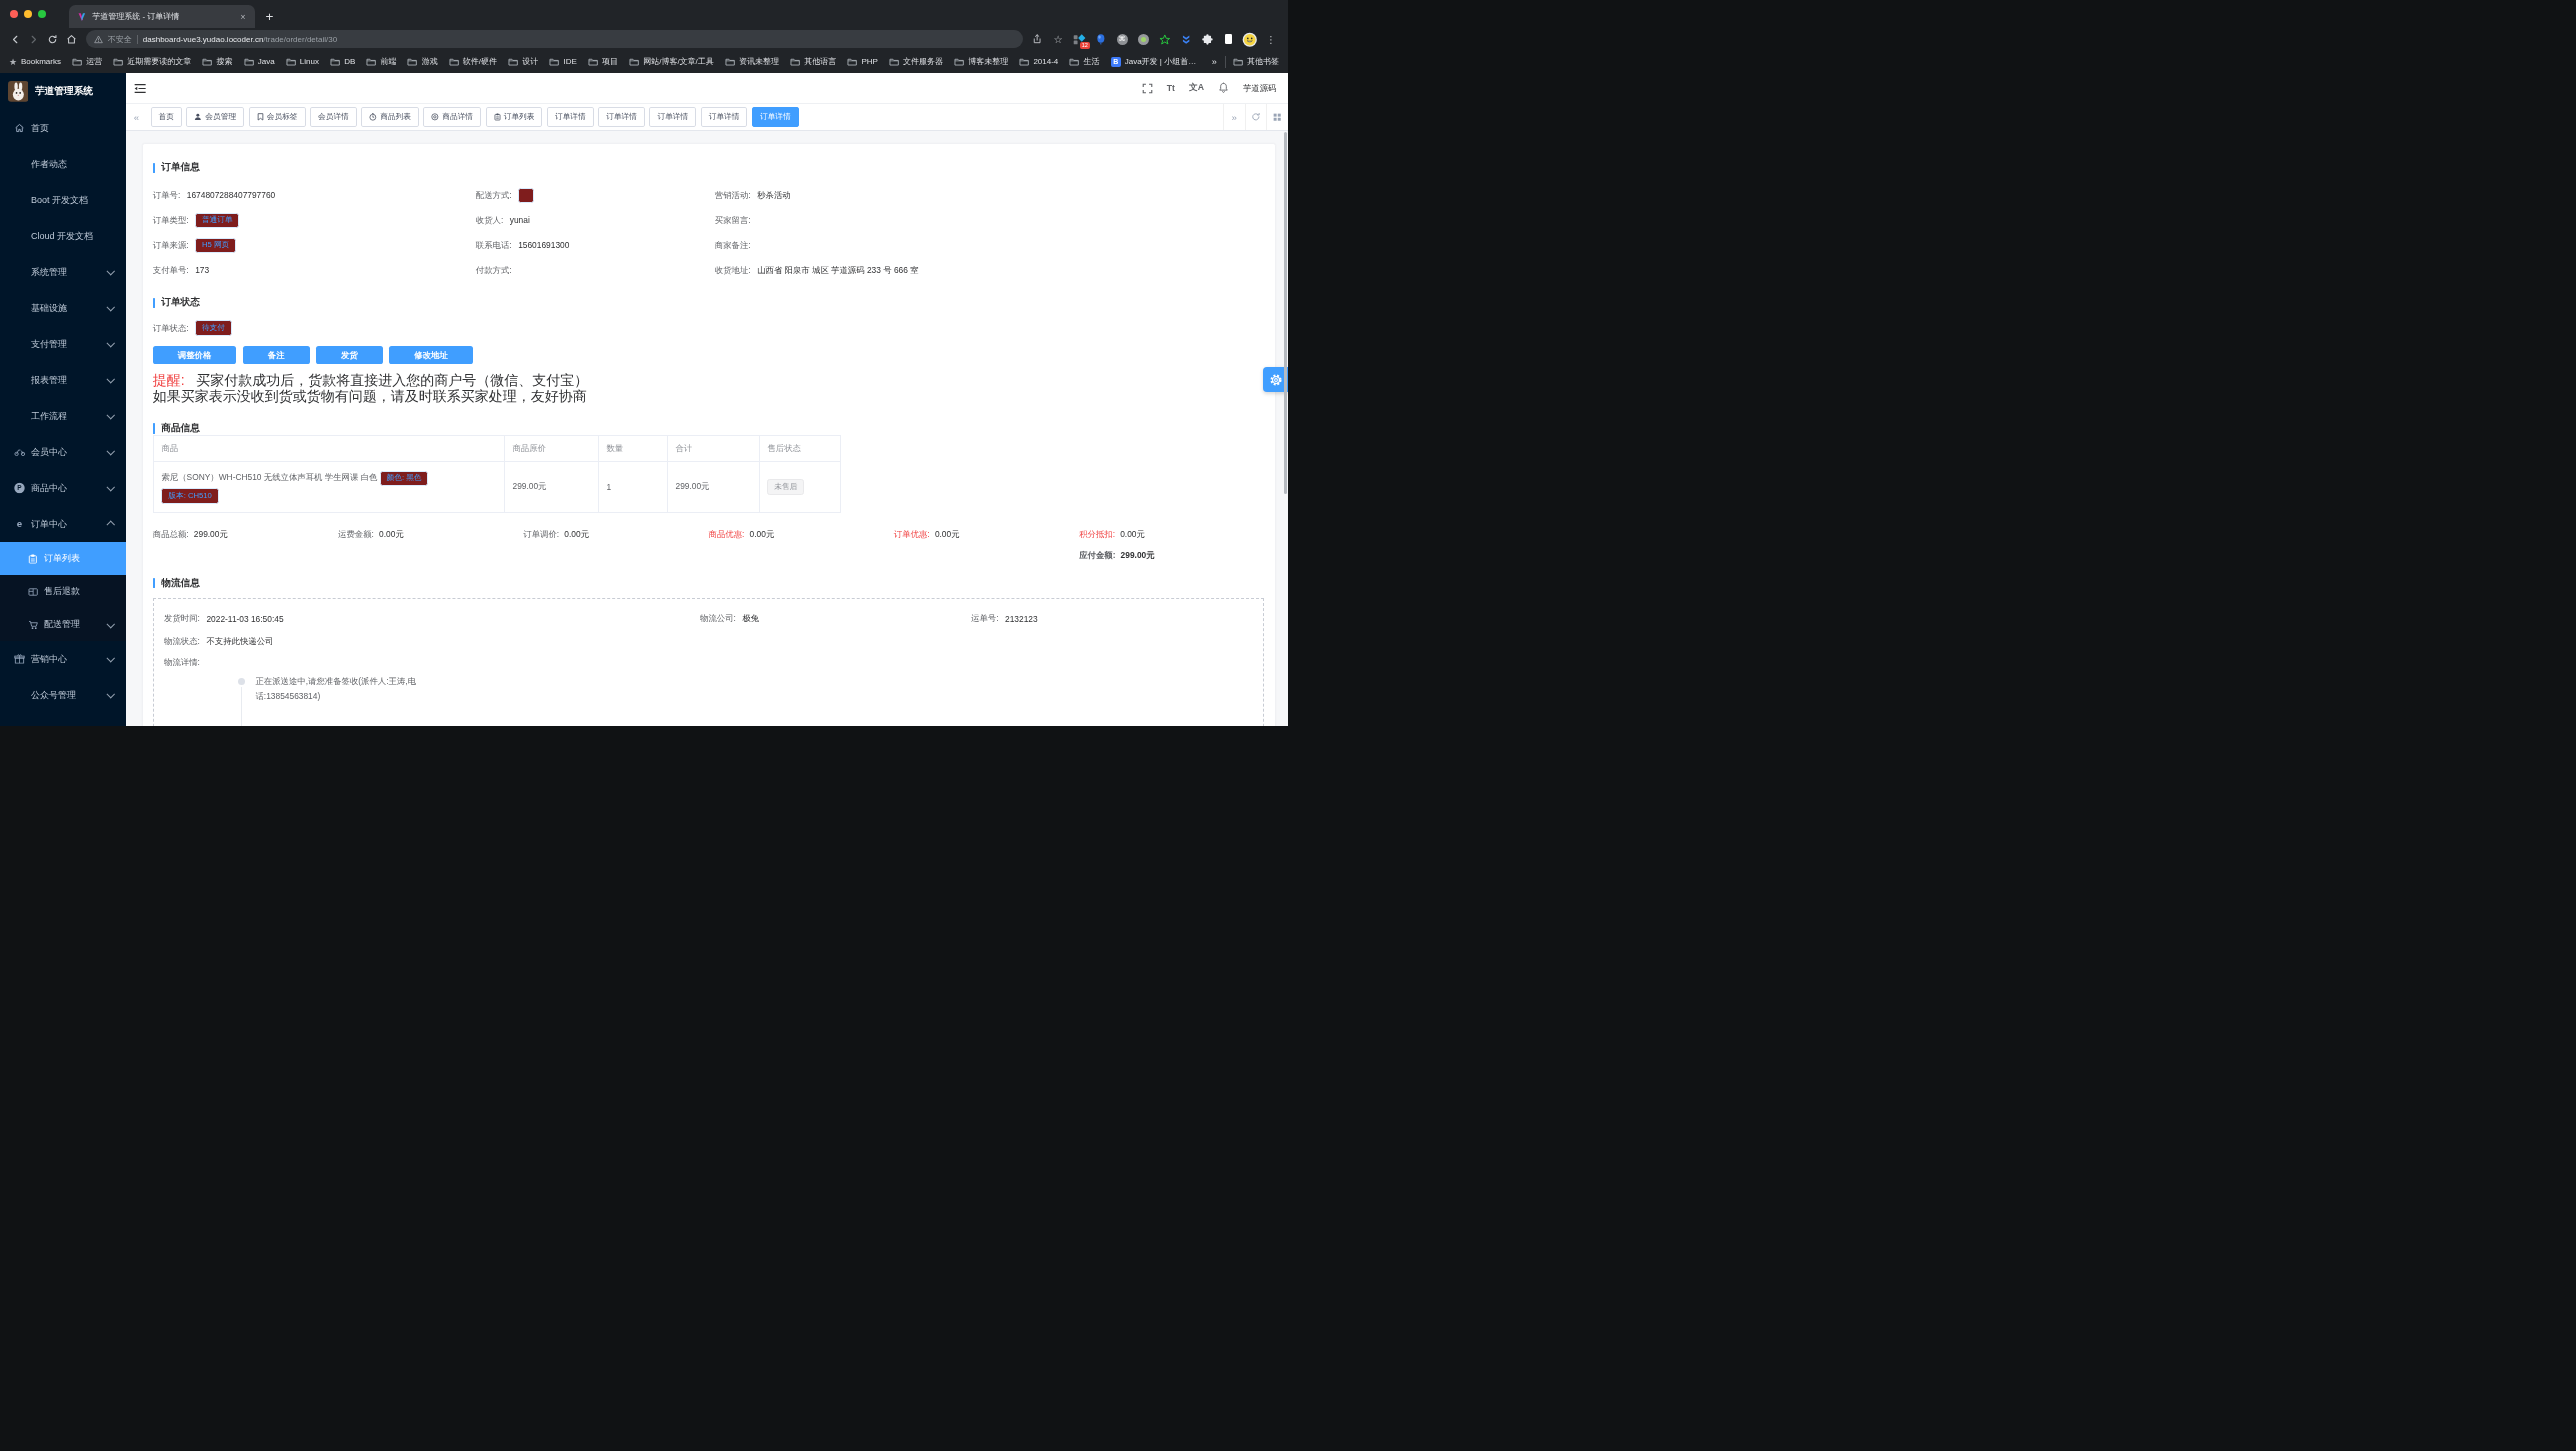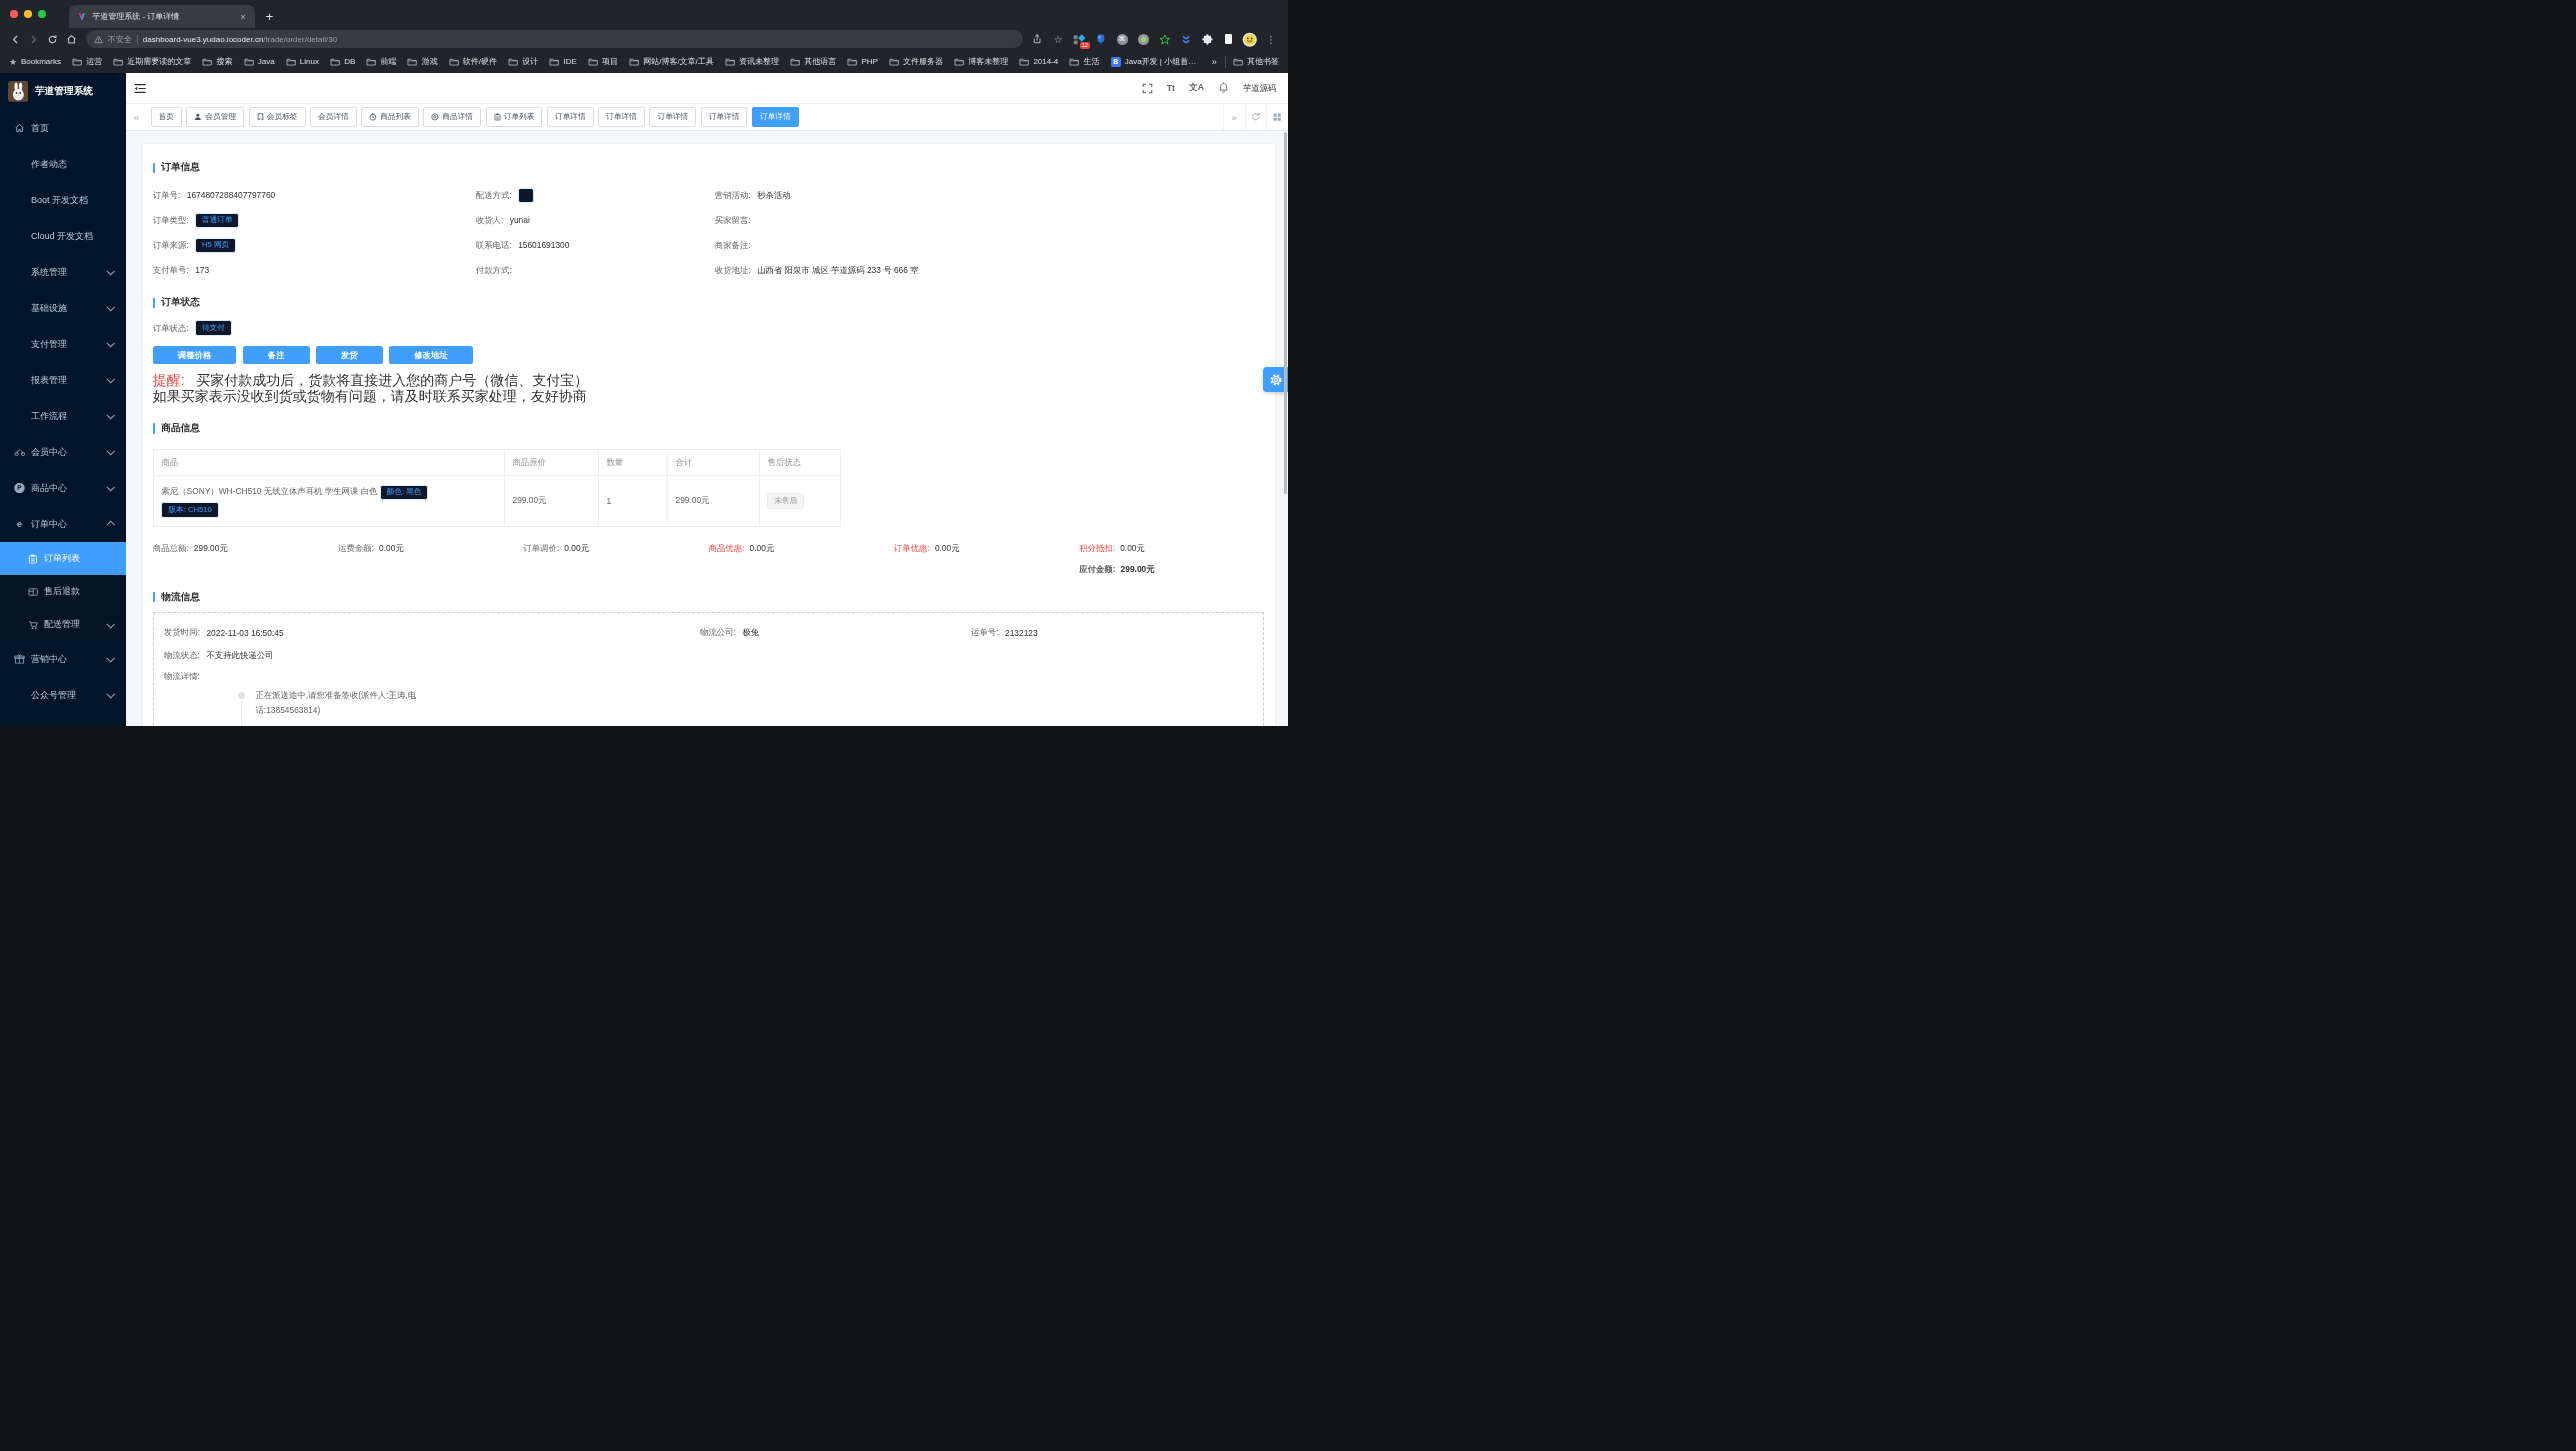--- a/index.html
+++ b/index.html
@@ -62,30 +62,30 @@
   .chip.active{background:#409eff;border-color:#409eff;color:#fff;}
   
   .content{flex:1;background:#f6f7f9;padding:12.3px 12.3px 0 15.5px;overflow:hidden;}
   .card{background:#fff;border:0.6px solid #f0f1f4;border-radius:2.6px;box-shadow:0 0.6px 1.9px rgba(0,0,0,.04);padding:17px 10.3px 0 10.3px;height:904px;box-sizing:border-box;}
   .stitle{display:flex;align-items:center;gap:5.8px;font-size:9.7px;font-weight:bold;color:#303133;}
   .bar{width:2.6px;height:10.3px;background:#409eff;border-radius:0.6px;}
   .desc3{display:grid;grid-template-columns:323px 239px 1fr;margin-top:13px;row-gap:9px;font-size:8.4px;}
   .cell{display:flex;align-items:center;gap:6.5px;min-height:16px;}
   .lb{color:#606266;}
   .val{color:#303133;}
-  .tagblue{display:inline-flex;align-items:center;height:15.5px;padding:0 5.8px;background:#0f172a;border:0.6px solid #d9ecff;border-radius:2.6px;color:#409eff;font-size:7.7px;box-sizing:border-box;white-space:nowrap;}
+  .tagblue{display:inline-flex;align-items:center;height:15.5px;padding:0 5.8px;background:#7f1d1d;border:0.6px solid #d9ecff;border-radius:2.6px;color:#409eff;font-size:7.7px;box-sizing:border-box;white-space:nowrap;}
   .tagblue.empty{width:15.5px;padding:0;}
   .taginfo{display:inline-flex;align-items:center;height:15.5px;padding:0 5.8px;background:#f4f4f5;border:0.6px solid #e9e9eb;border-radius:2.6px;color:#909399;font-size:7.7px;box-sizing:border-box;}
   .sect{margin-top:18px;}
   .statrow{display:flex;align-items:center;gap:6.5px;margin-top:11px;font-size:8.4px;}
   .btnrow{display:flex;gap:6.5px;margin-top:10.3px;}
   .btn{height:18px;padding:0 25px;background:#409eff;color:#fff;border:none;border-radius:2.6px;font-size:8.4px;font-weight:bold;display:flex;align-items:center;cursor:pointer;}
   .remind{margin-top:8px;font-size:14px;line-height:16px;color:#303133;}
   .red{color:#f03e3e;}
-  table.ptable{margin-top:14px;border-collapse:collapse;font-size:8.4px;table-layout:fixed;width:688px;}
+  table.ptable{margin-top:0;border-collapse:collapse;font-size:8.4px;table-layout:fixed;width:688px;}
   .ptable th{border:0.6px solid #ebeef5;height:24.5px;text-align:left;padding:0 7.7px;color:#909399;font-weight:normal;background:#fff;}
   .ptable td{border:0.6px solid #ebeef5;padding:7.7px;color:#606266;vertical-align:middle;height:35px;}
   .pname{line-height:2.1;}
   .totals,.totals2{display:grid;grid-template-columns:repeat(6,1fr);font-size:8.4px;}
   .totals{margin-top:15.5px;}
   .totals2{margin-top:10.3px;font-weight:bold;}
   .titem{display:flex;align-items:center;gap:5.2px;}
   .c6{grid-column:6;}
   .dashed-box{margin-top:8.4px;border:0.6px solid #c8ccd4;border-style:dashed;padding:11.6px 10.3px 52px 10.3px;font-size:8.4px;}
   .lrow{display:grid;grid-template-columns:536px 271px 1fr;}

